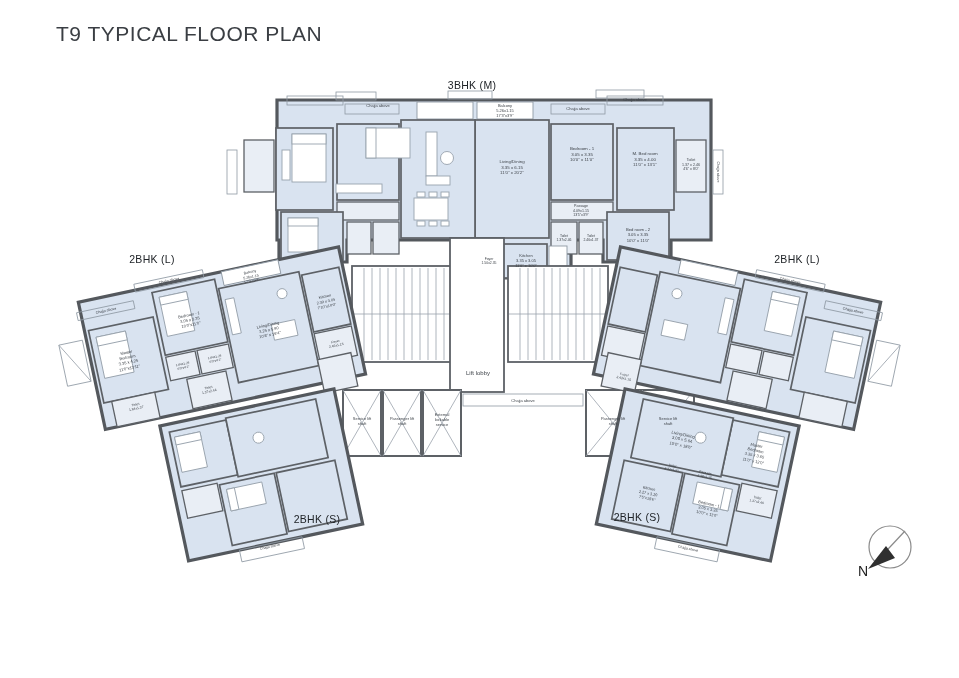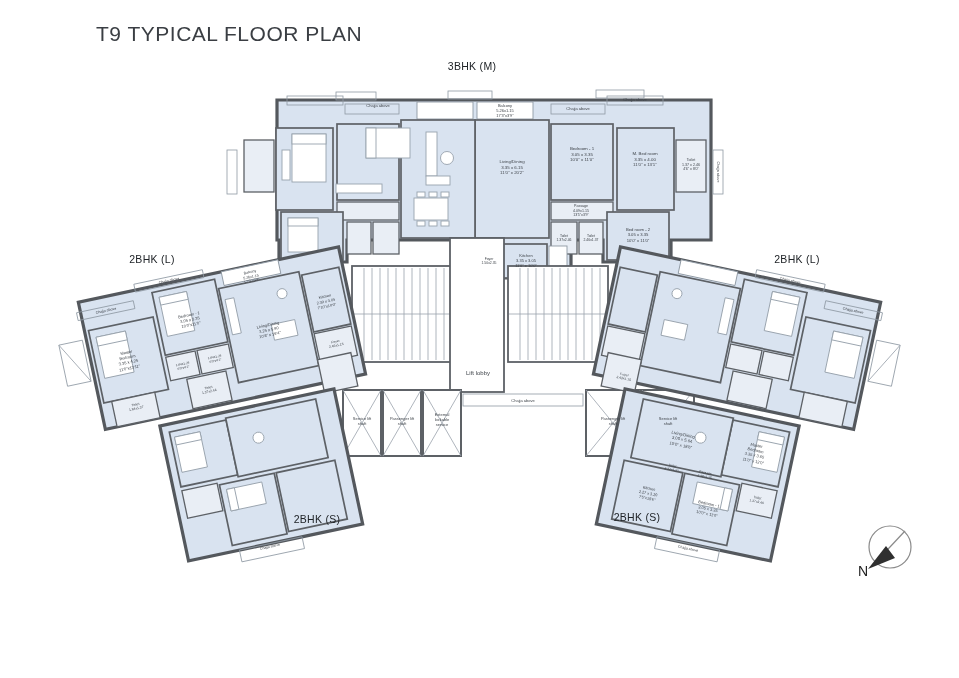--- a/index.html
+++ b/index.html
@@ -1,20 +1,20 @@
 <!DOCTYPE html>
 <html><head>
 <meta charset="utf-8">
 <style>
   html,body{margin:0;padding:0;background:#fff;}
   .canvas{position:relative;width:959px;height:678px;background:#ffffff;overflow:hidden;
           font-family:"Liberation Sans",sans-serif;}
   svg{position:absolute;left:0;top:0;}
   .page-title{position:absolute;left:56px;top:22px;font-size:21px;color:#3a3e43;
-              letter-spacing:.5px;font-weight:400;margin-left:40px;}
+              letter-spacing:.5px;font-weight:400;}
   .unit-label{position:absolute;transform:translate(-50%,-50%);font-size:10.5px;color:#202428;
               letter-spacing:.3px;white-space:nowrap;}
   .plan-label{position:absolute;white-space:pre-line;text-align:center;line-height:1.3;
               color:#3f444a;transform-origin:center;}
   .north-label{position:absolute;font-size:14px;color:#1d1d1d;}
   
   .room{fill:#d9e3f0;stroke:#5d6166;stroke-width:1.7;}
   .rooml{fill:#e9eef5;stroke:#5d6166;stroke-width:1.3;}
   .wh{fill:#ffffff;stroke:#8f99a4;stroke-width:.9;}
   .outer{fill:#d9e3f0;stroke:#54585d;stroke-width:3.2;}
@@ -161,21 +161,21 @@
 
     <g>
       <circle cx="890" cy="547" r="21" fill="none" stroke="#8a8a8a" stroke-width="1.2"></circle>
       <line x1="905" y1="531" x2="874" y2="564" stroke="#8a8a8a" stroke-width="1.2"></line>
       <polygon points="868,569 886,546 895,558" fill="#2f2f2f"></polygon>
     </g>
   </svg>
 
   <div class="page-title">T9 TYPICAL FLOOR PLAN</div>
 
-  <div class="unit-label" style="left:472px;top:66px">3BHK (M)</div>
+  <div class="unit-label" style="left:472px;top:85px">3BHK (M)</div>
   <div class="unit-label" style="left:152px;top:259px">2BHK (L)</div>
   <div class="unit-label" style="left:797px;top:259px">2BHK (L)</div>
   <div class="unit-label" style="left:317px;top:519px">2BHK (S)</div>
   <div class="unit-label" style="left:637px;top:517px">2BHK (S)</div>
 
   <div class="north-label" style="left:858px;top:563px">N</div>
 
   <div id="label-layer">
       <div class="plan-label" style="left: 505px; top: 111px; font-size: 4px; transform: translate(-50%, -50%);">Balcony
 5.26x1.15

